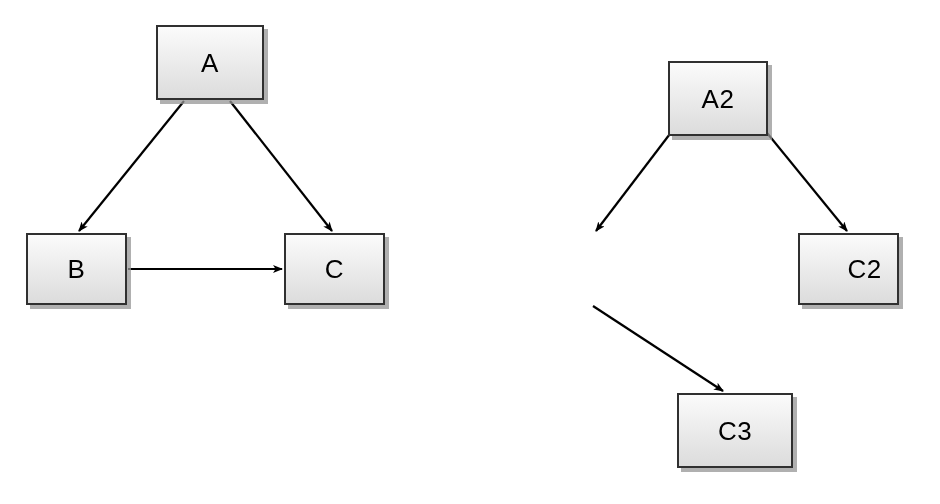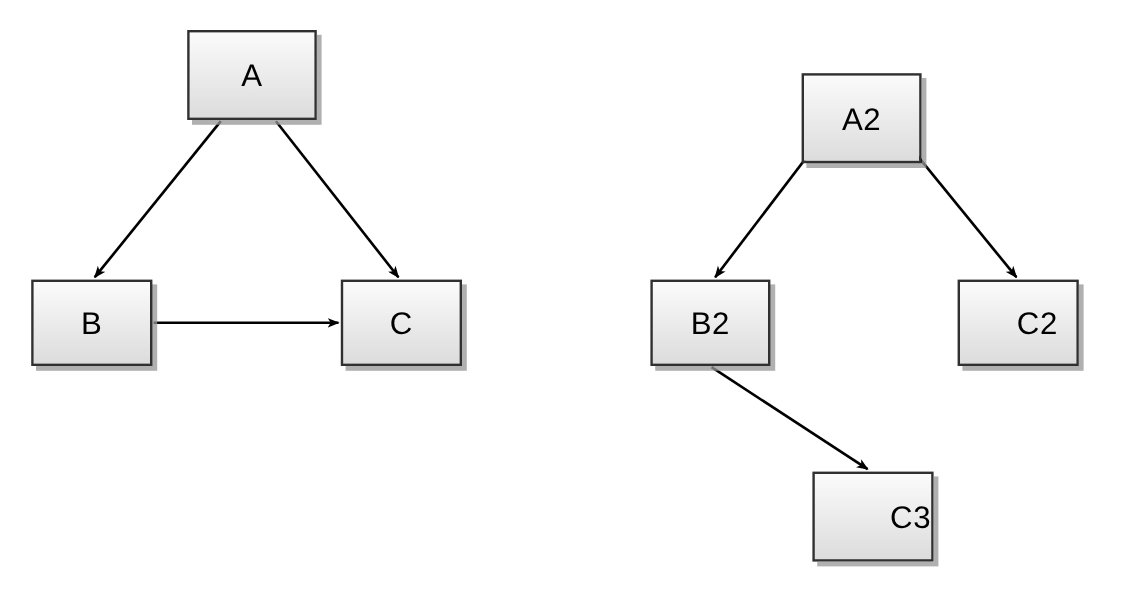--- a/index.html
+++ b/index.html
@@ -73,23 +73,20 @@
   </div>
   <div class="node" style="left: 26px; top: 233px; width: 101px; height: 72px;">
     <span class="node-label">B</span>
   </div>
   <div class="node" style="left: 284px; top: 233px; width: 101px; height: 72px;">
     <span class="node-label">C</span>
   </div>
   <div class="node" style="left: 668px; top: 25px; width: 100px; height: 75px; margin-top: 36px;">
     <span class="node-label">A2</span>
   </div>
-  <div class="node" style="left: 542px; top: 233px; width: 100px; height: 72px;">
-    <span class="node-label">B2</span>
-  </div>
   <div class="node" style="left: 798px; top: 233px; width: 101px; height: 72px; padding-left: 32px;">
     <span class="node-label">C2</span>
   </div>
-  <div class="node" style="left: 677px; top: 393px; width: 101px; height: 75px; justify-content: flex-end;">
+  <div class="node" style="left: 677px; top: 393px; width: 116px; height: 75px;">
     <span class="node-label">C3</span>
   </div>
 
 </div>
 
 </body></html>

